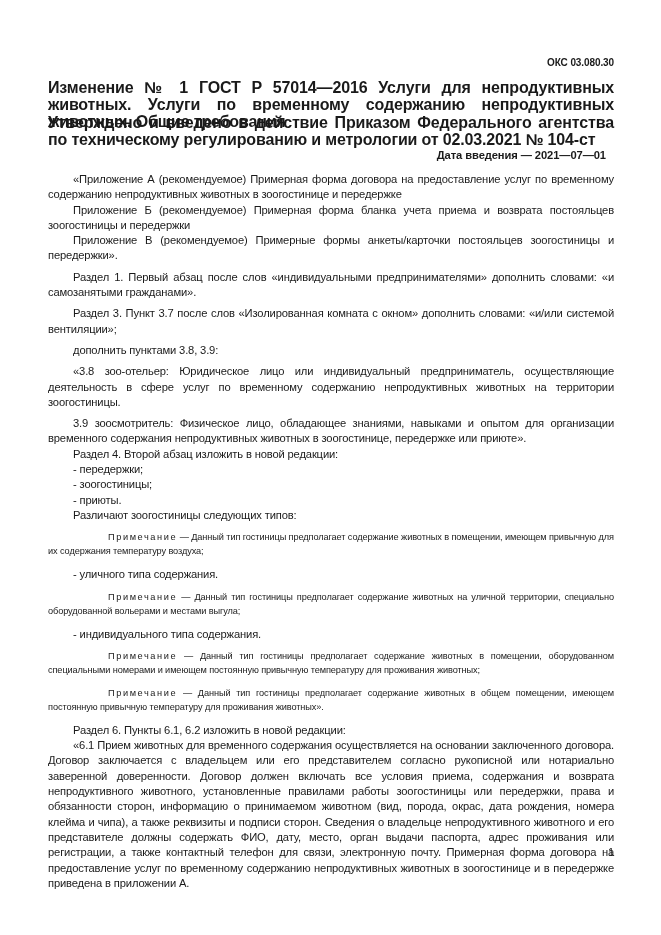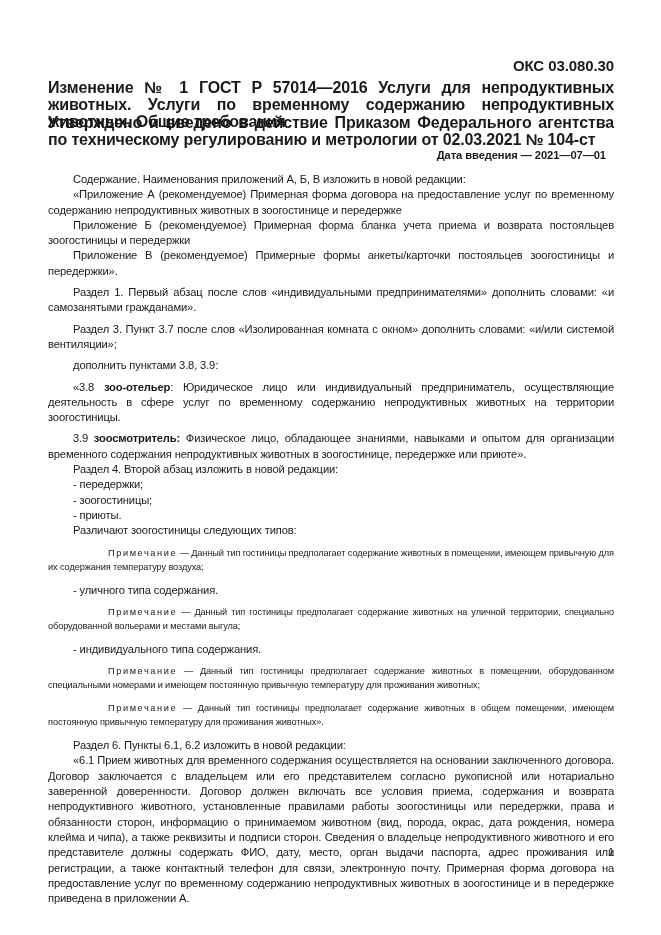--- a/index.html
+++ b/index.html
@@ -18,21 +18,21 @@
     .page {
       position: absolute;
       left: 48px;
       top: 0;
       width: 566px;
     }
     .oks {
       position: absolute;
       top: 57px;
       right: 0;
-      font-size: 15px;
+      font-size: 10px;
       font-weight: bold;
       font-family: "Liberation Sans", sans-serif;
       letter-spacing: -0.1px;
     }
     .hdr {
       position: absolute;
       left: 0;
       width: 566px;
       font-size: 16px;
       font-weight: bold;
@@ -70,21 +70,21 @@
       text-indent: 25px;
       font-size: 9.2px;
       line-height: 14px;
       text-align: justify;
       letter-spacing: -0.1px;
     }
     .spaced {
       letter-spacing: 1.6px;
       padding-left: 35px;
     }
-    .b { font-weight: bold; }
+    .b { font-weight: normal; }
     .pagenum {
       position: absolute;
       top: 846px;
       right: 0;
       font-size: 11px;
     }
   </style>
 </head>
 <body>
 
@@ -92,21 +92,20 @@
 
   <div class="oks">ОКС 03.080.30</div>
 
   <div class="hdr hdr1">Изменение № 1 ГОСТ Р 57014—2016 Услуги для непродуктивных животных. Услуги по временному содержанию непродуктивных животных. Общие требования</div>
 
   <div class="hdr hdr2">Утверждено и введено в действие Приказом Федерального агентства по техническому регулированию и метрологии от 02.03.2021 № 104-ст</div>
 
   <div class="date">Дата введения — 2021—07—01</div>
 
   <div class="body">
-    <p class="p">Содержание. Наименования приложений А, Б, В изложить в новой редакции:</p>
     <p class="p">«Приложение А (рекомендуемое) Примерная форма договора на предоставление услуг по временному содержанию непродуктивных животных в зоогостинице и передержке</p>
     <p class="p">Приложение Б (рекомендуемое) Примерная форма бланка учета приема и возврата постояльцев зоогостиницы и передержки</p>
     <p class="p">Приложение В (рекомендуемое) Примерные формы анкеты/карточки постояльцев зоогостиницы и передержки».</p>
     <p class="p sp">Раздел 1. Первый абзац после слов «индивидуальными предпринимателями» дополнить словами: «и самозанятыми гражданами».</p>
     <p class="p sp">Раздел 3. Пункт 3.7 после слов «Изолированная комната с окном» дополнить словами: «и/или системой вентиляции»;</p>
     <p class="p sp">дополнить пунктами 3.8, 3.9:</p>
     <p class="p sp"><span>«3.8 </span><span class="b">зоо-отельер</span><span>: Юридическое лицо или индивидуальный предприниматель, осуществляющие деятельность в сфере услуг по временному содержанию непродуктивных животных на территории зоогостиницы.</span></p>
     <p class="p sp"><span>3.9 </span><span class="b">зоосмотритель:</span><span> Физическое лицо, обладающее знаниями, навыками и опытом для организации временного содержания непродуктивных животных в зоогостинице, передержке или приюте».</span></p>
     <p class="p">Раздел 4. Второй абзац изложить в новой редакции:</p>
     <p class="p">- передержки;</p>

